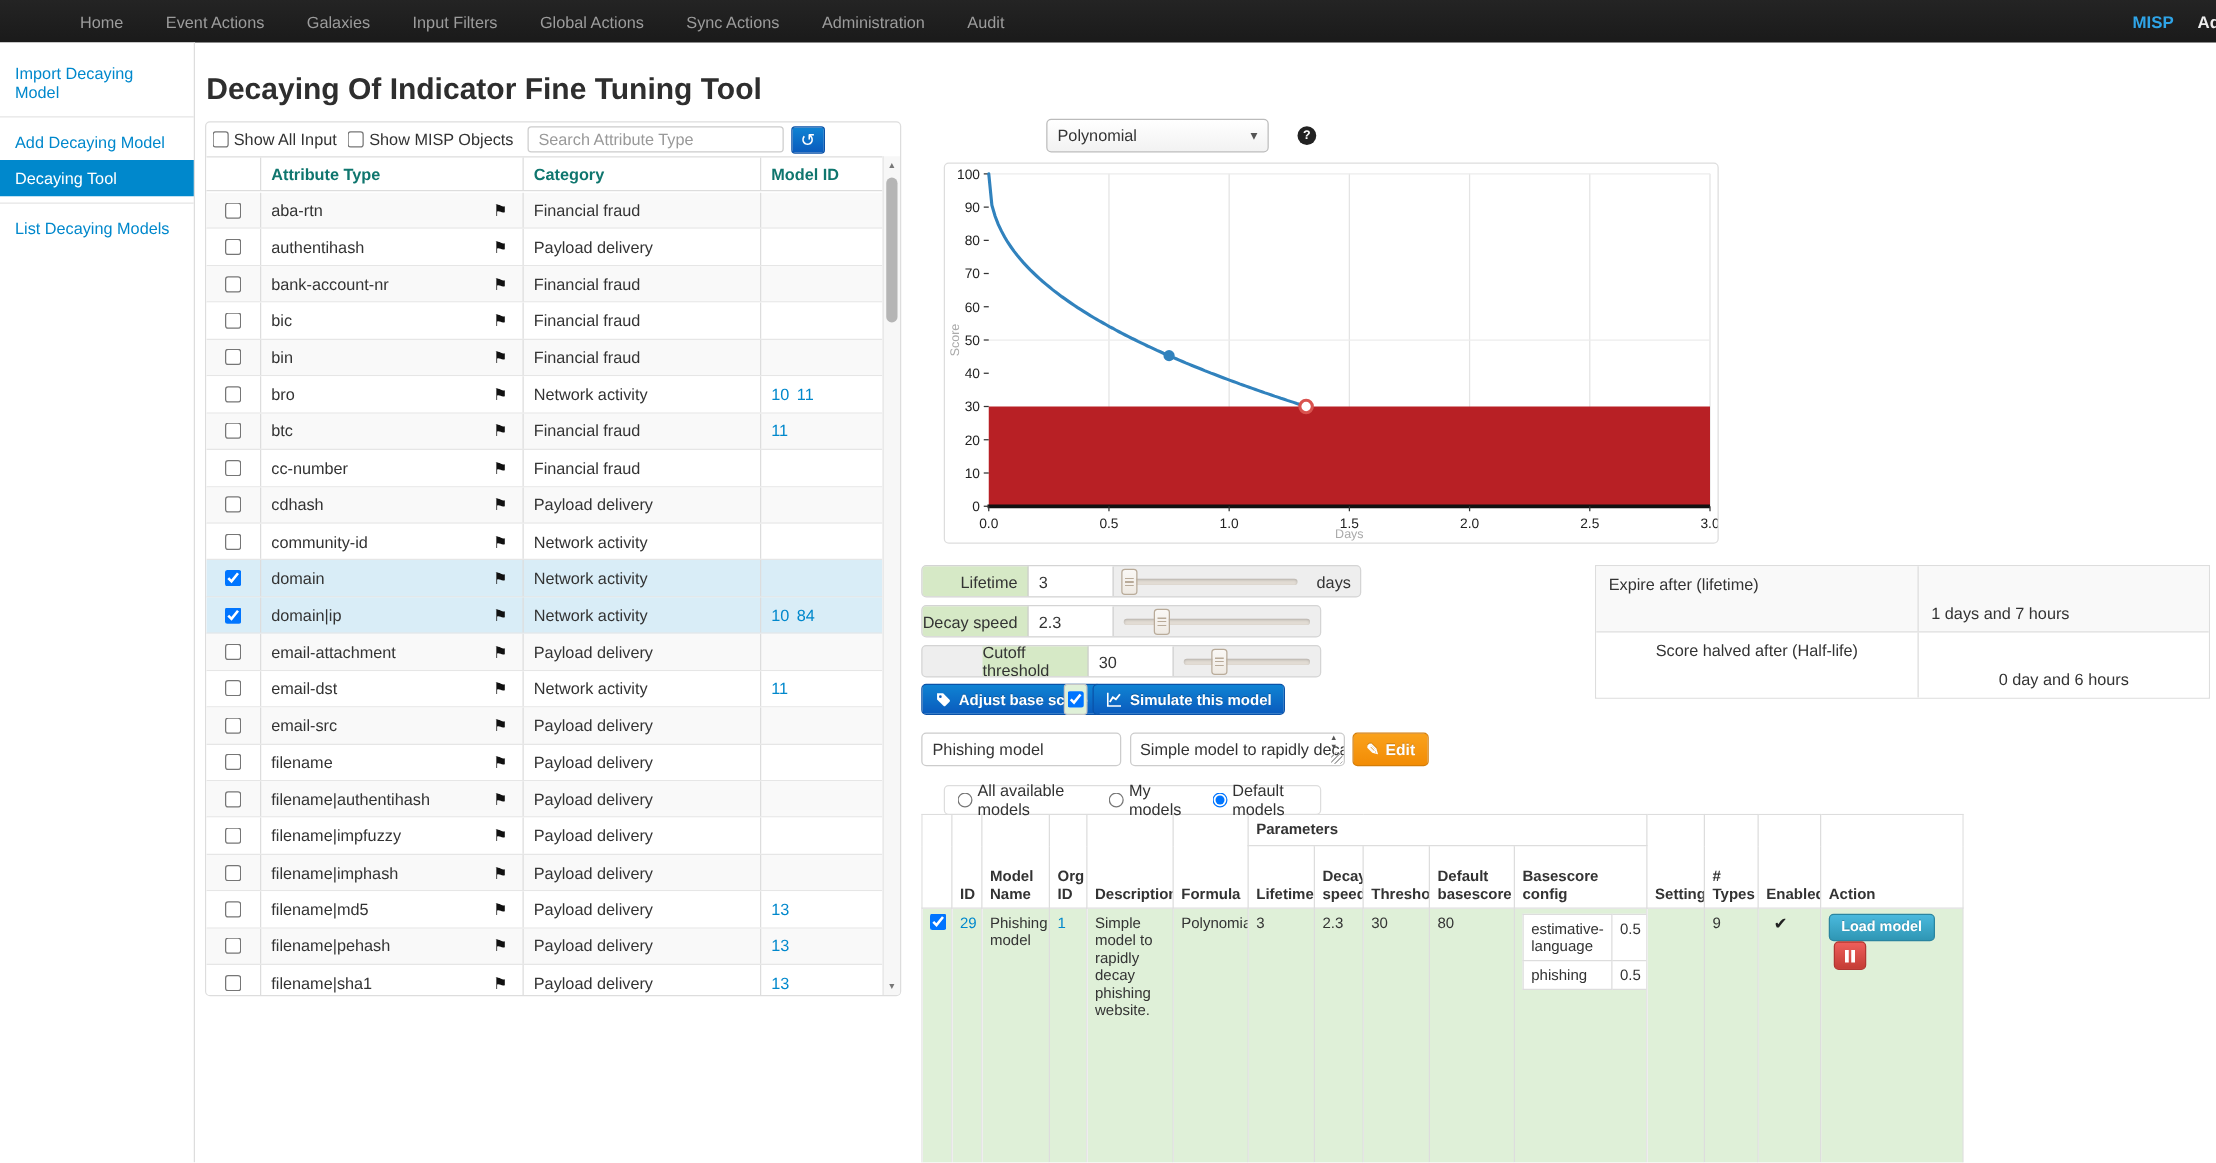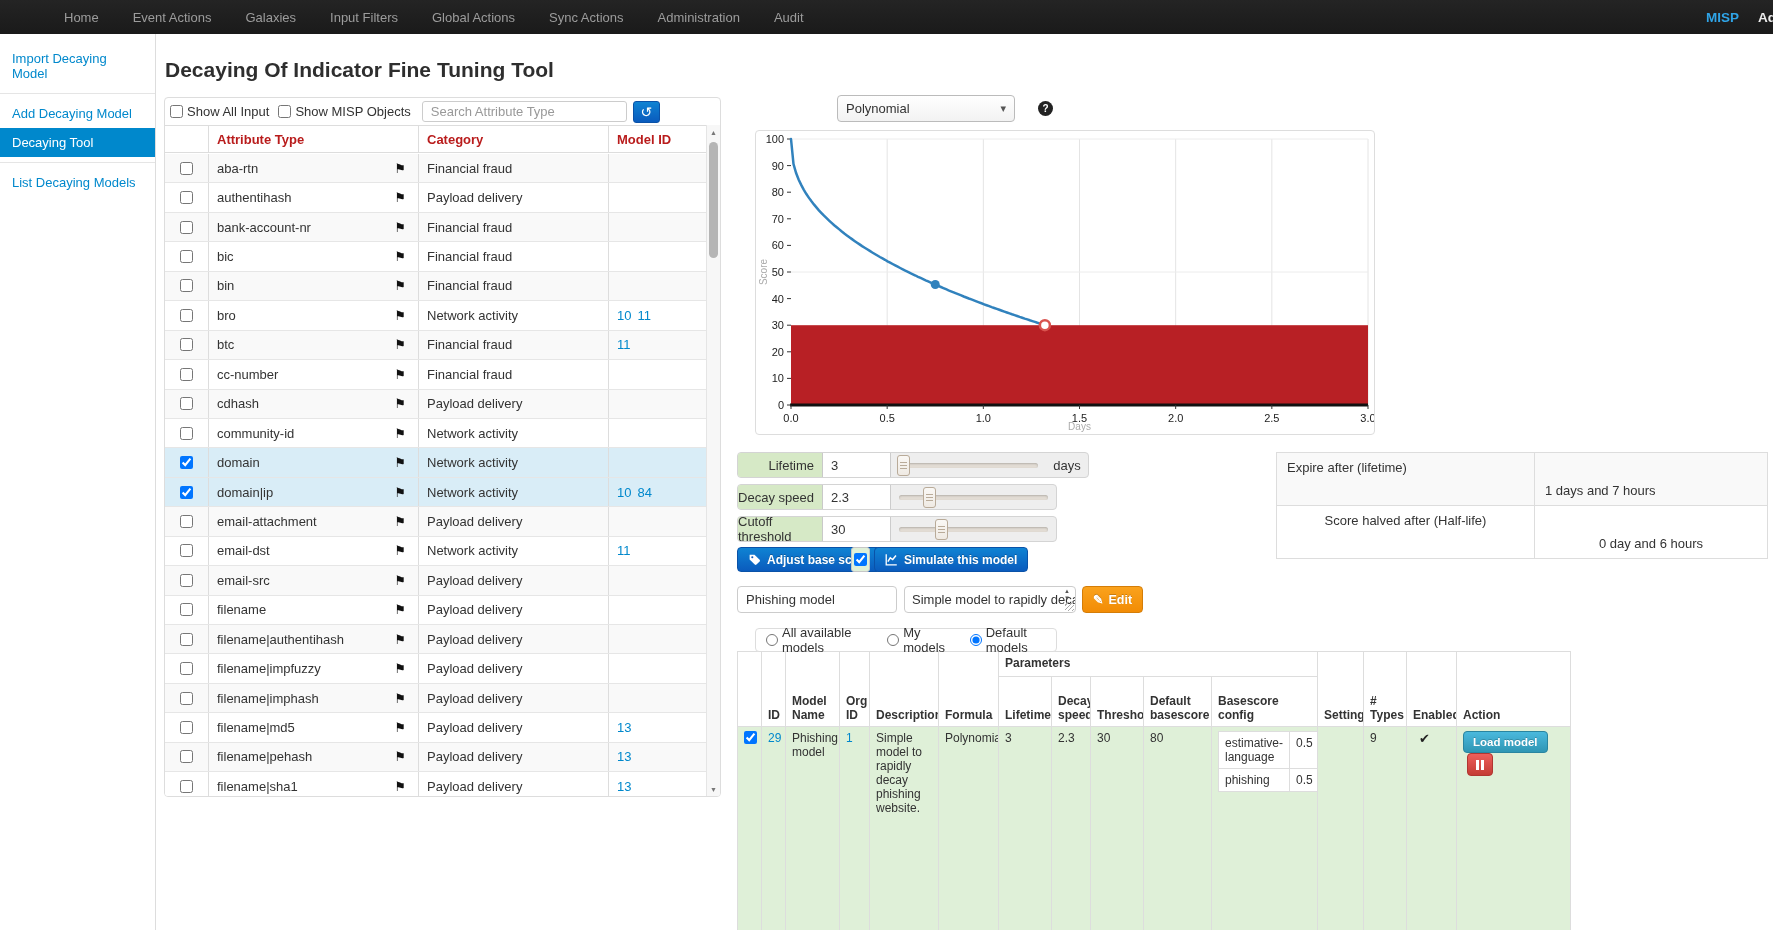--- a/index.html
+++ b/index.html
@@ -10,30 +10,30 @@
   .nav-items{display:flex;padding-left:47px;height:34px;}
   .nav-item{padding:0 17px;display:flex;align-items:center;color:#9c9c9c;font-size:13px;cursor:pointer;}
   .nav-brand{position:absolute;left:1706px;top:0;height:34px;display:flex;align-items:center;color:#2fa4e7;font-weight:700;font-size:13.5px;}
   .nav-user{position:absolute;left:1758px;top:0;height:34px;display:flex;align-items:center;color:#ececec;font-weight:700;font-size:13.5px;white-space:nowrap;}
   
   .sidebar{position:absolute;left:0;top:34px;width:156px;height:896px;border-right:1px solid #ddd;background:#fff;padding-top:10px;}
   .side-item{display:block;padding:7px 12px;font-size:13px;color:#0088cc;cursor:pointer;}
   .side-item.active{background:#0088cc;color:#fff;}
   .side-divider{border-top:1px solid #e5e5e5;margin:5px 0;}
   
-  .page-title{position:absolute;left:165px;top:58px;font-size:21px;font-weight:700;color:#2e2e2e;}
+  .page-title{position:absolute;left:165px;top:58px;font-size:24px;font-weight:700;color:#2e2e2e;}
   
   .attr-panel{position:absolute;left:164px;top:97px;width:557px;height:700px;border:1px solid #ddd;border-radius:4px;background:#fff;overflow:hidden;}
   .attr-toolbar{height:27px;display:flex;align-items:center;padding:0 5px;}
   .cklabel{display:flex;align-items:center;font-size:13px;color:#333;margin-right:9px;gap:4px;cursor:pointer;}
   .cklabel input{width:13px;height:13px;margin:0;}
   .attr-search{width:205px;height:21px;border:1px solid #ccc;border-radius:3px;font-family:"Liberation Sans",sans-serif;font-size:13px;padding:0 8px;color:#444;margin-left:2px;}
   .attr-search::placeholder{color:#999;}
   .refresh-btn{width:27px;height:22px;margin-left:6px;background:linear-gradient(#0f83d3,#0a5bbd);border:1px solid #0a52a8;border-radius:3px;color:#fff;font-size:14px;display:flex;align-items:center;justify-content:center;cursor:pointer;}
-  .attr-head{display:flex;height:28px;width:541px;border-top:1px solid #ddd;border-bottom:1px solid #ddd;font-weight:700;font-size:13px;color:#b91c1c;background:#fff;}
+  .attr-head{display:flex;height:28px;width:541px;border-top:1px solid #ddd;border-bottom:1px solid #ddd;font-weight:700;font-size:13px;color:#0f766e;background:#fff;}
   .acell{padding:0 8px;border-right:1px solid #ddd;height:100%;display:flex;align-items:center;overflow:hidden;}
   .c-cb{width:44px;justify-content:center;}
   .c-type{width:210px;}
   .c-cat{width:190px;}
   .c-mid{flex:1;border-right:none;}
   .attr-body{position:absolute;top:56px;left:0;width:541px;bottom:0;overflow:hidden;}
   .arow{display:flex;height:29.45px;border-bottom:1px solid #e6e6e6;font-size:13px;color:#333;background:#fff;cursor:pointer;}
   .arow.odd{background:#f9f9f9;}
   .arow.sel{background:#d9edf7;}
   .arow input{width:13px;height:13px;margin:0;}
@@ -498,21 +498,21 @@
     <div class="slider-row" style="top: 484px;">
       <div class="s-label">Decay speed</div>
       <div class="s-value">2.3</div>
       <div class="s-track-wrap">
         <div class="s-track"></div>
         <div class="s-handle" style="left: calc(20% - 6px);">
           <span class="grip"></span>
         </div>
       </div>
     </div>
-    <div class="slider-row" style="top: 516px;">
+    <div class="slider-row" style="top: 516px; padding-left: 48px;">
       <div class="s-label">Cutoff threshold</div>
       <div class="s-value">30</div>
       <div class="s-track-wrap">
         <div class="s-track"></div>
         <div class="s-handle" style="left: calc(28% - 6px);">
           <span class="grip"></span>
         </div>
       </div>
     </div>
   </div>

